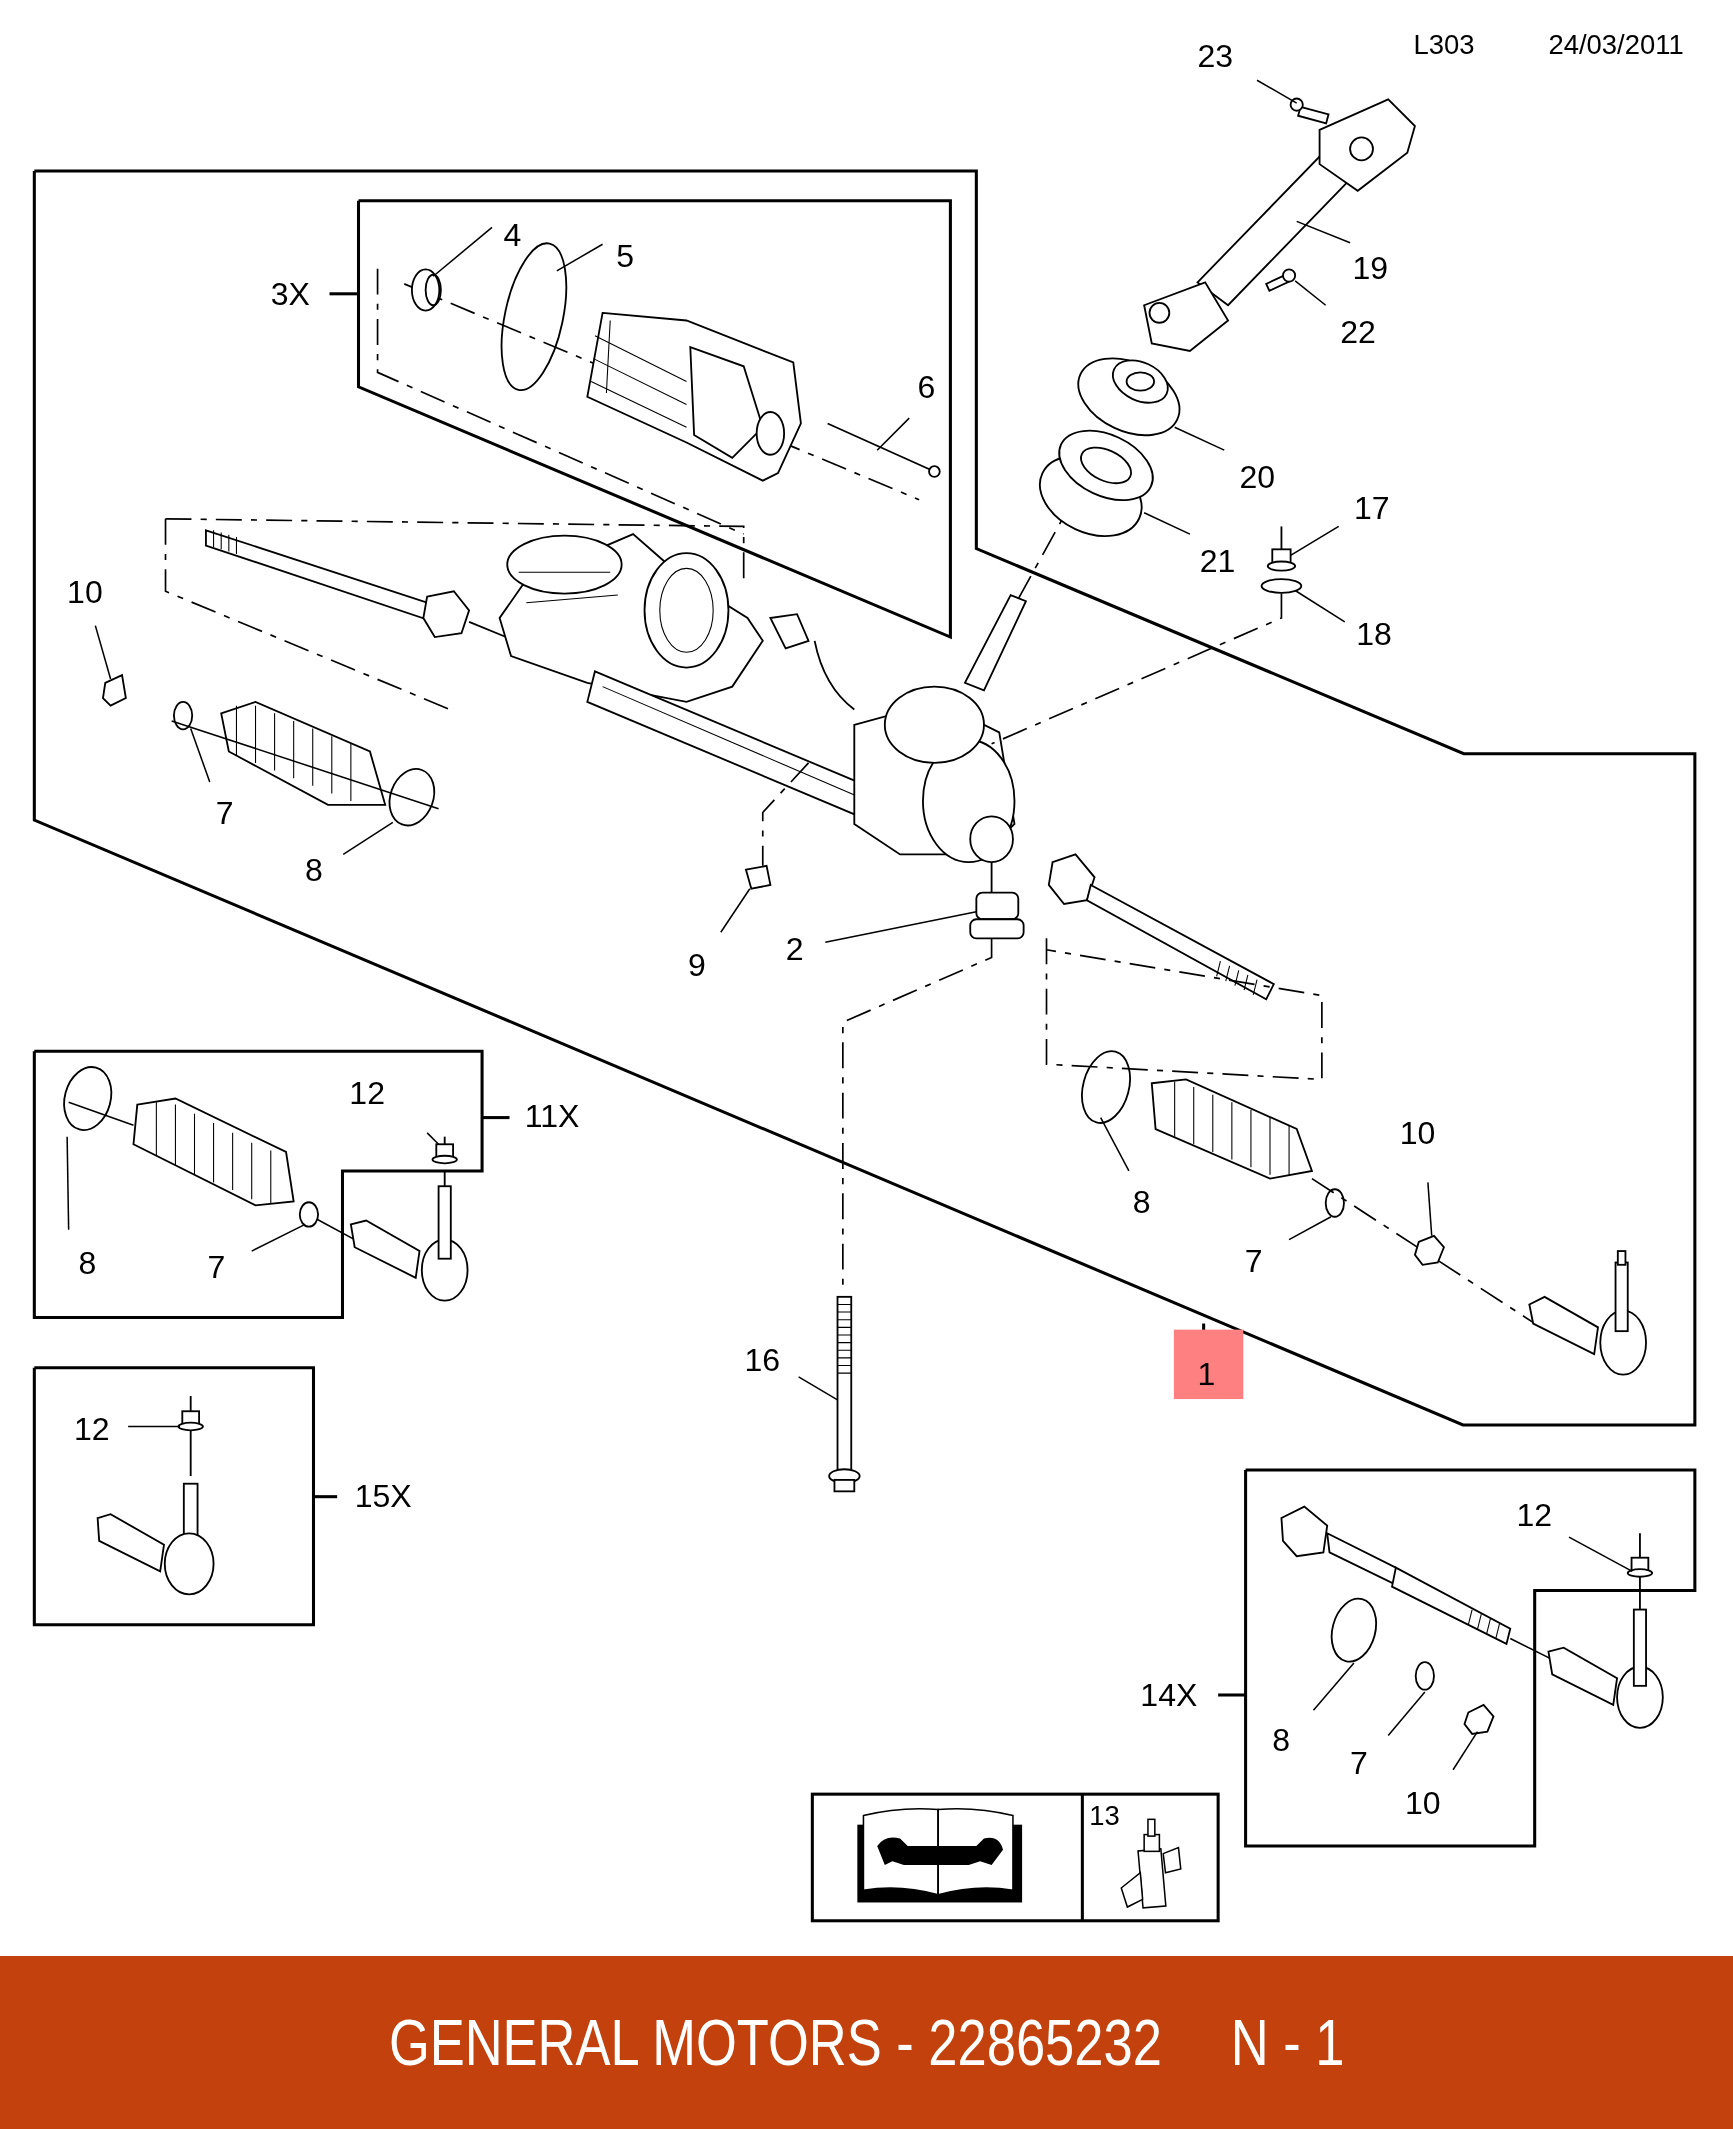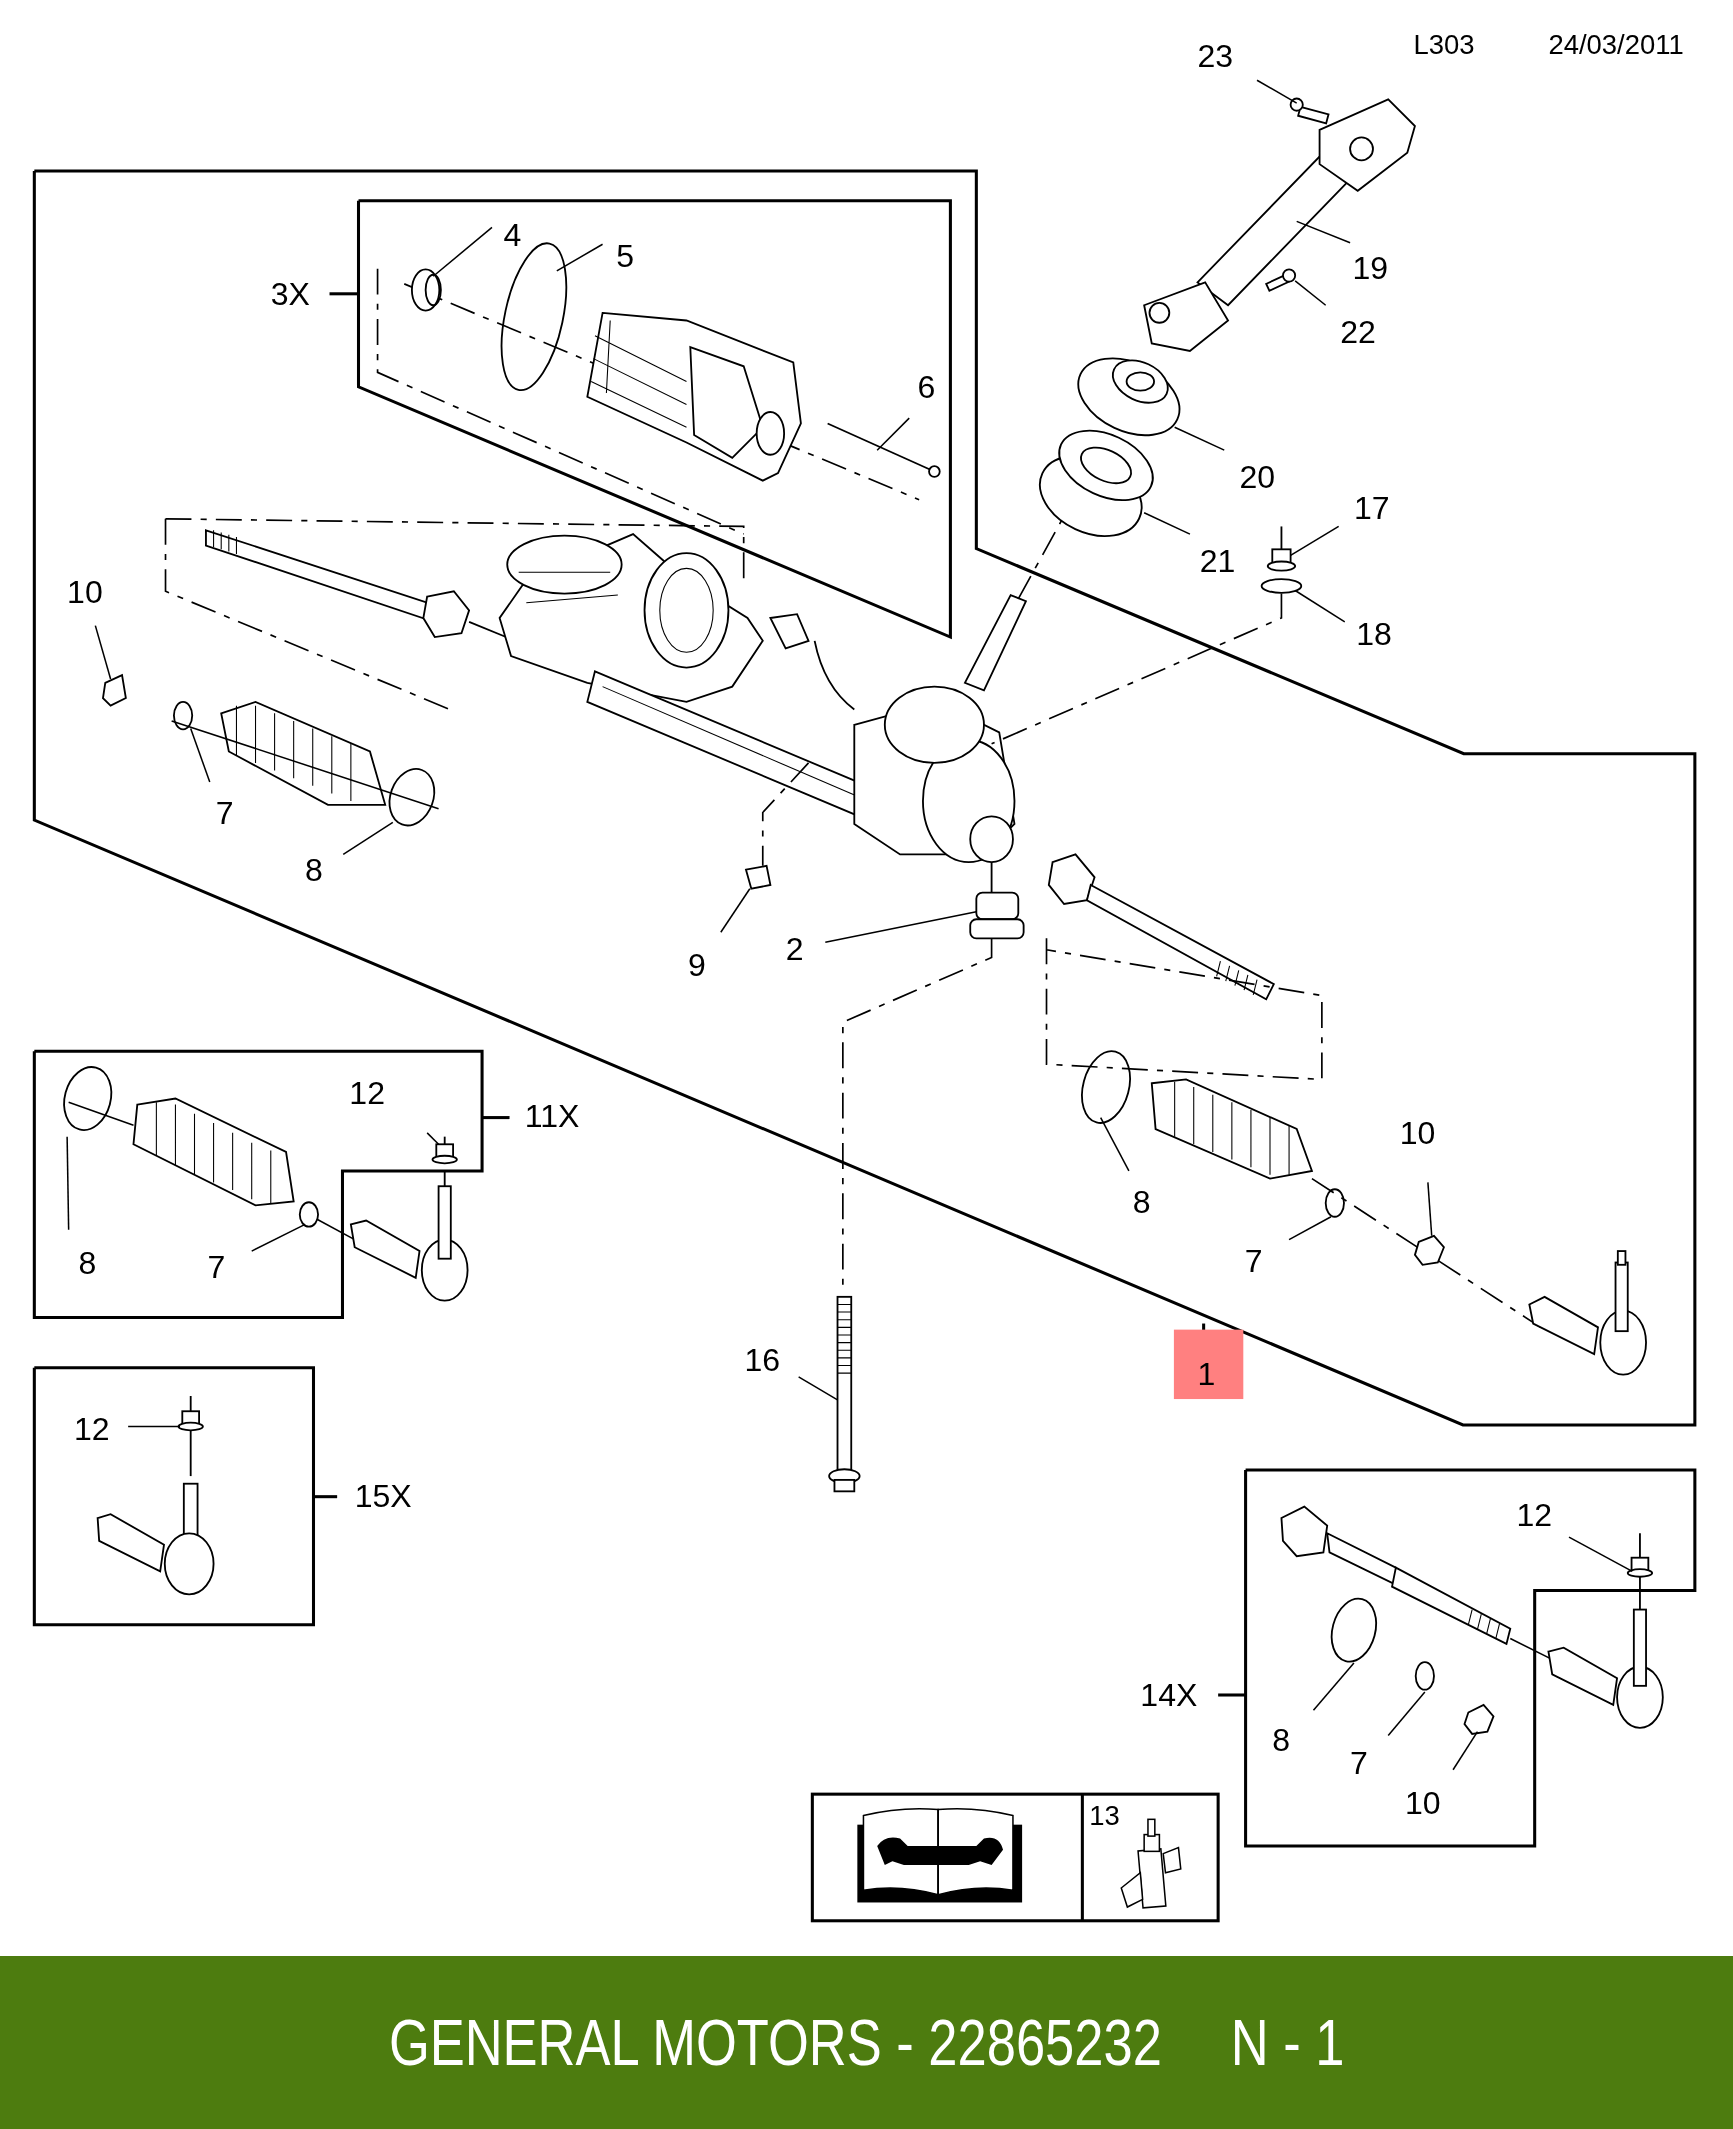--- a/index.html
+++ b/index.html
@@ -8,21 +8,21 @@
   #diagram { position: absolute; left: 0; top: 0; width: 1733px; height: 1956px; }
   .lbl { font-family: "Liberation Sans", sans-serif; font-size: 42px; fill: #000; }
   .hdr { font-family: "Liberation Sans", sans-serif; font-size: 36px; fill: #000; }
   .box { fill: none; stroke: #000; stroke-width: 4; }
   .lead { stroke: #000; stroke-width: 2; fill: none; }
   .dash { stroke: #000; stroke-width: 2.2; fill: none; stroke-dasharray: 34 12 8 12; }
   .part { stroke: #000; stroke-width: 2.4; fill: #fff; }
   .partn { stroke: #000; stroke-width: 2.4; fill: none; }
   .thin { stroke: #000; stroke-width: 1.4; fill: none; }
   #footer { position: absolute; left: 0; top: 1956px; width: 1733px; height: 173px;
-            background: #4d7c0f; color: #ffffff; display: flex; align-items: center;
+            background: #c2410c; color: #ffffff; display: flex; align-items: center;
             justify-content: center; }
   #footer .ft { font-family: "Liberation Sans", sans-serif; font-size: 64px;
                 transform: scaleX(0.82); letter-spacing: 0; white-space: pre; }
   #footer .sp { display: inline-block; width: 84px; }
 </style>
 </head>
 <body>
 
 <svg id="diagram" xmlns="http://www.w3.org/2000/svg" width="1733" height="1956" viewBox="0 0 2272 2564">
 

